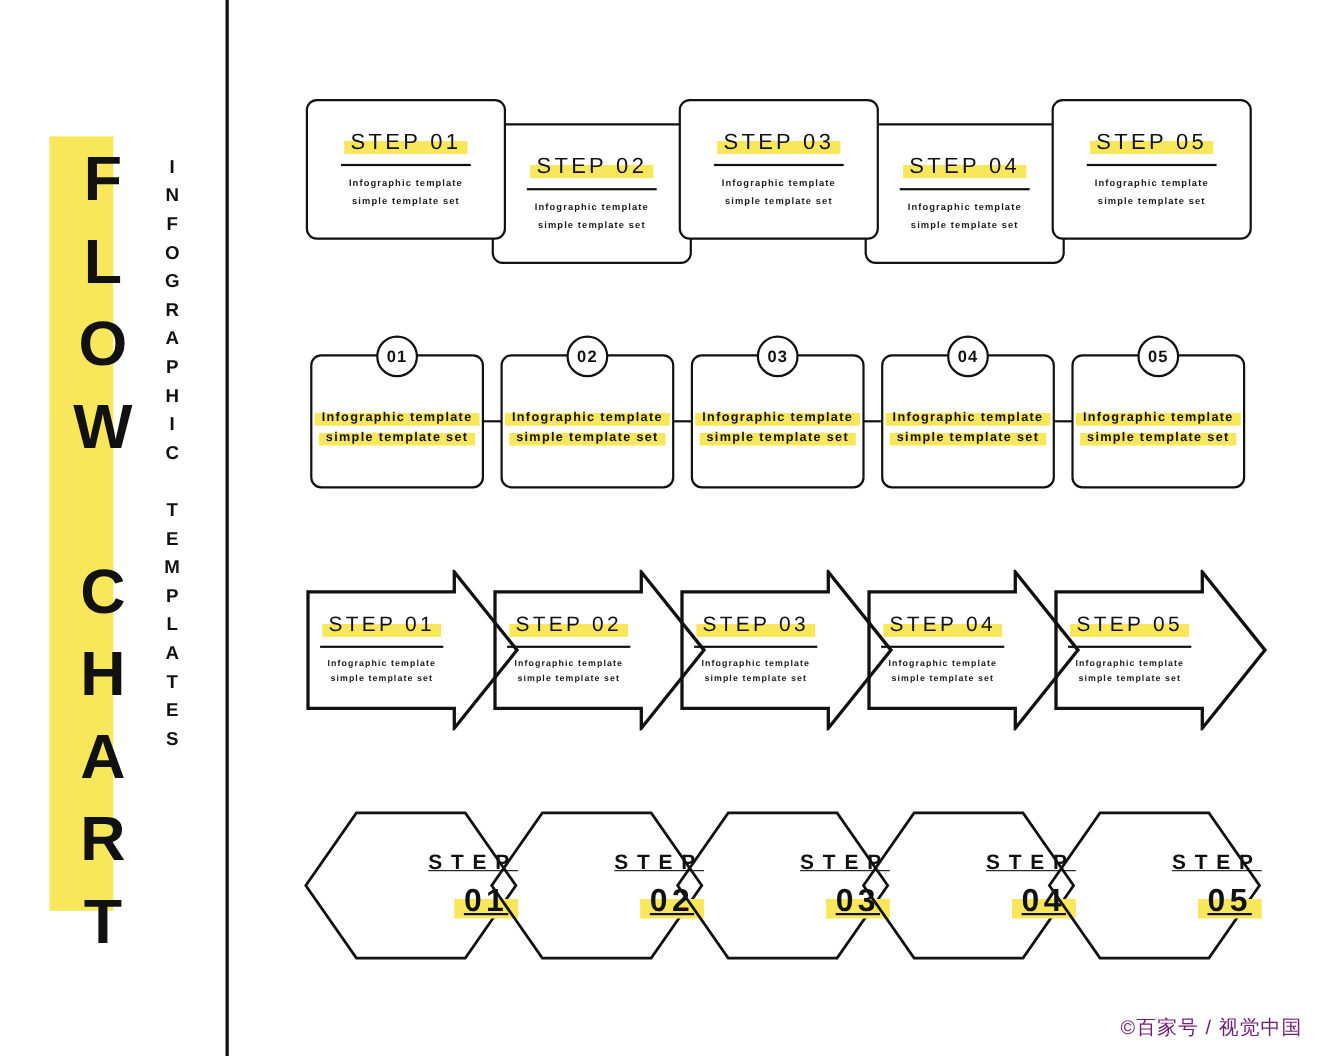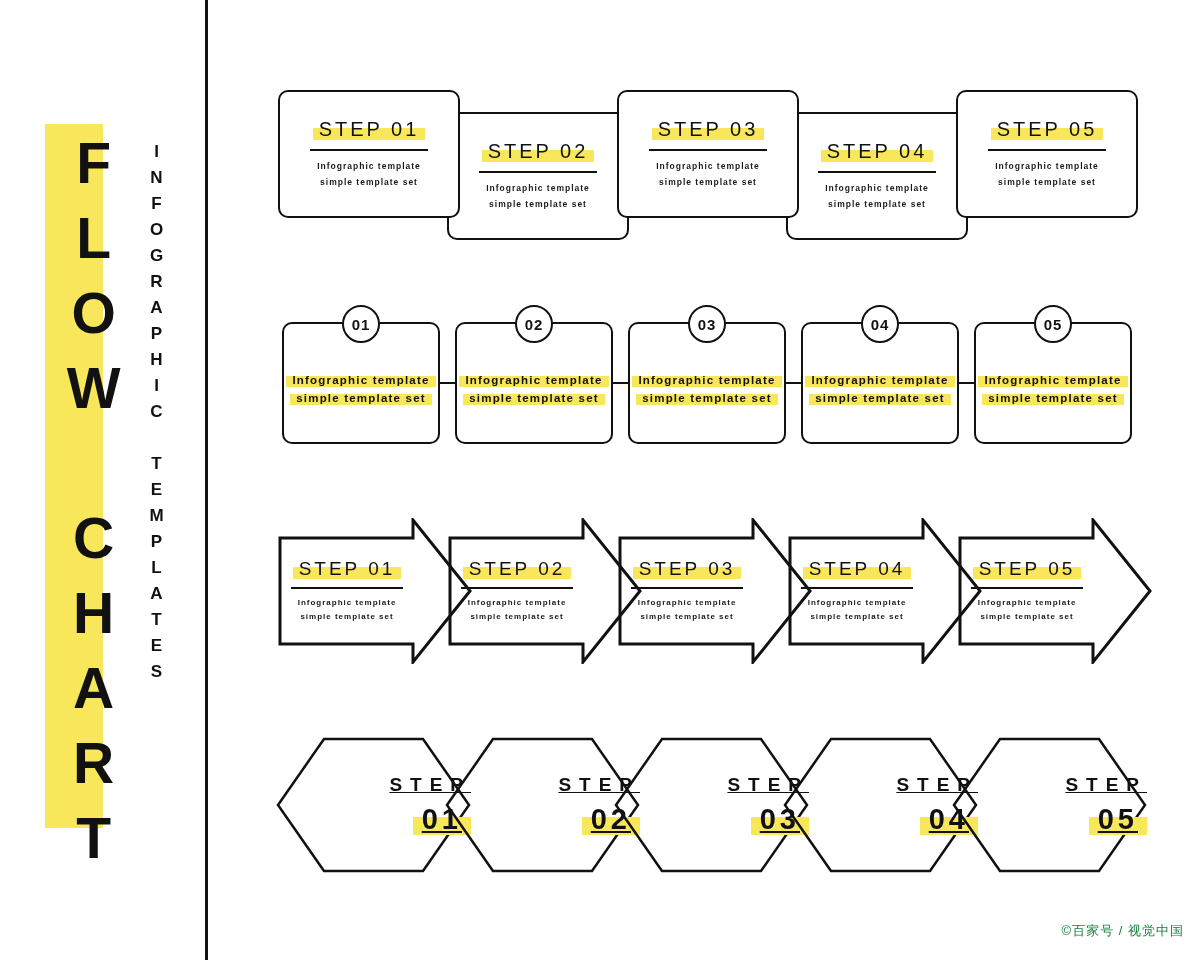--- a/index.html
+++ b/index.html
@@ -101,21 +101,21 @@
   .hex { position: absolute; top: 0; width: 195px; height: 136px; }
   .hex svg { position: absolute; left: 0; top: 0; width: 100%; height: 100%; }
   .hex-text { position: absolute; left: 0; top: 37px; width: 100%; text-align: right; text-decoration: underline; }
   .hex-word { font-size: 19px; font-weight: bold; letter-spacing: 8px; text-indent: 8px; }
   .hex-num { font-size: 29px; font-weight: bold; letter-spacing: 4px; margin-top: 7px; }
   .hex-num .hl { padding: 0 9px; }
 
   
   .watermark {
     position: absolute; right: 16px; top: 922px;
-    font-size: 13px; color: #15803d; letter-spacing: 1px;
+    font-size: 18px; color: #701a75; letter-spacing: 1px;
   }
 </style>
 </head>
 <body>
 
 <div class="canvas">
 
   <div class="divider"></div>
   <div class="accent-bar"></div>
   <div class="side-title">FLOW CHART</div>

